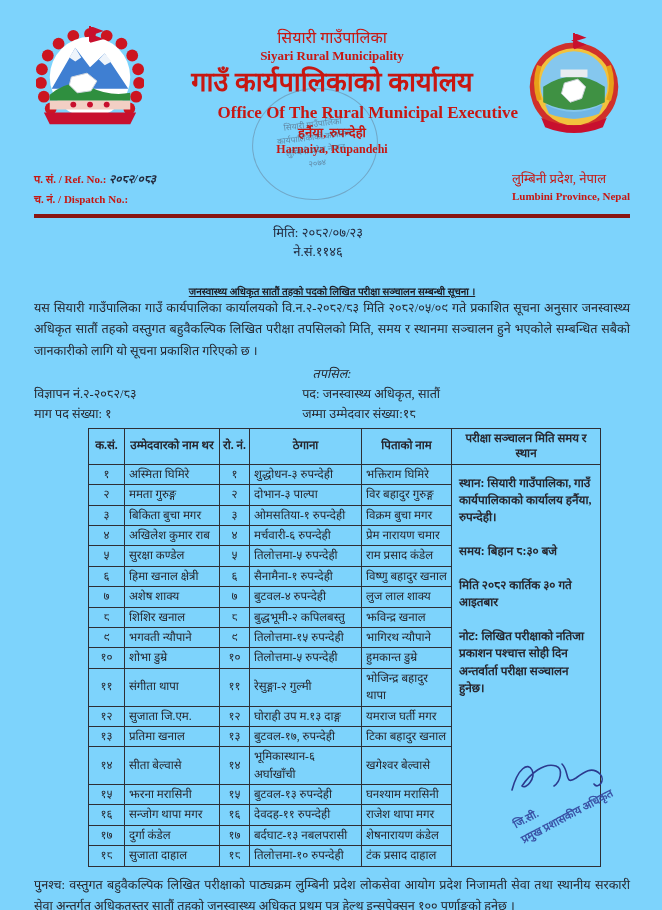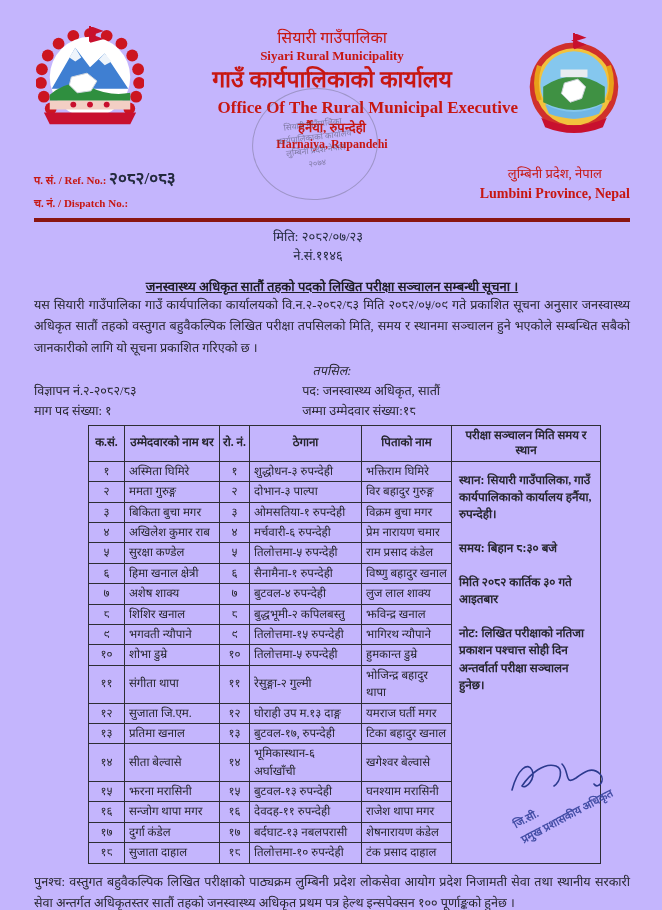--- a/index.html
+++ b/index.html
@@ -2,33 +2,33 @@
 <html lang="ne"><head>
 <meta charset="utf-8">
 <style>
   * { box-sizing: border-box; margin: 0; padding: 0; }
   html, body { background: #e8e6e1; }
   body { font-family: "Liberation Serif", "DejaVu Serif", serif; }
   .page {
     position: relative;
     width: 662px; height: 910px;
     margin: 0 auto;
-    background: #c4b5fd;
+    background: #7dd3fc;
     overflow: hidden;
     color: #26262e;
   }
   .content { padding: 26px 32px 0 34px; }
 
   
   .header { display: flex; align-items: flex-start; }
   .logo-box { flex: 0 0 112px; display: flex; justify-content: center; }
   .head-center { flex: 1; text-align: center; line-height: 1.25; padding-top: 2px; }
   .t-muni-np  { font-size: 16px; color: #c71712; }
   .t-muni-en  { font-size: 13px; font-weight: bold; color: #c71712; }
-  .t-office-np{ font-size: 23px; font-weight: bold; color: #c71712; margin-top: 2px; }
+  .t-office-np{ font-size: 27px; font-weight: bold; color: #c71712; margin-top: 2px; }
   .t-office-en{ font-size: 17px; font-weight: bold; color: #c71712; margin-top: 2px; text-align: right; }
   .t-place-np { font-size: 13px; font-weight: bold; color: #c71712; margin-top: 2px; }
   .t-place-en { font-size: 12px; font-weight: bold; color: #c71712; }
 
   
   .watermark {
     position: absolute; left: 252px; top: 88px;
     width: 126px; height: 112px;
     border: 1.5px solid rgba(95,95,110,.38);
     border-radius: 50%;
@@ -37,34 +37,34 @@
     text-align: center; gap: 2px;
     color: rgba(75,75,92,.55);
     font-size: 8.5px; line-height: 1.3;
     pointer-events: none;
   }
 
   
   .ref-row { display: flex; justify-content: space-between; margin-top: 12px; }
   .ref-left  { font-size: 11px; line-height: 1.8; }
   .ref-label { color: #c71712; font-weight: bold; }
-  .ref-value { color: #232a3e; font-weight: bold; font-size: 17px; }
-  .ref-right { text-align: center; line-height: 1.5; }
+  .ref-value { color: #232a3e; font-weight: bold; font-size: 12px; font-style: italic; }
+  .ref-right { text-align: left; line-height: 1.5; }
   .prov-np { color: #c71712; font-size: 13px; }
-  .prov-en { color: #c71712; font-size: 14px; font-weight: bold; }
+  .prov-en { color: #c71712; font-size: 11px; font-weight: bold; }
 
   .rule-maroon { height: 4px; background: #8a1511; margin-top: 4px; }
 
   .date-block { text-align: center; margin: 6px 28px 0 0; line-height: 1.45;
                 font-size: 13px; color: #232a3e; }
 
   
   .notice-title {
-    text-align: center; font-weight: bold; font-size: 13px;
-    text-decoration: underline; margin-top: 11px; color: #1e1e26;
+    text-align: center; font-weight: bold; font-size: 10px;
+    text-decoration: underline; margin-top: 22px; color: #1e1e26;
   }
   .notice-body {
     font-size: 12.6px; line-height: 1.72;
     text-align: justify; color: #26262e;
   }
   .tapasil { text-align: center; font-size: 12.6px; margin-top: 2px; font-style: italic; }
   .meta-row { display: flex; margin-top: 3px; font-size: 12.6px; }
   .meta-row .left-cell  { width: 45%; }
   .meta-row .right-cell { width: 55%; }
 

